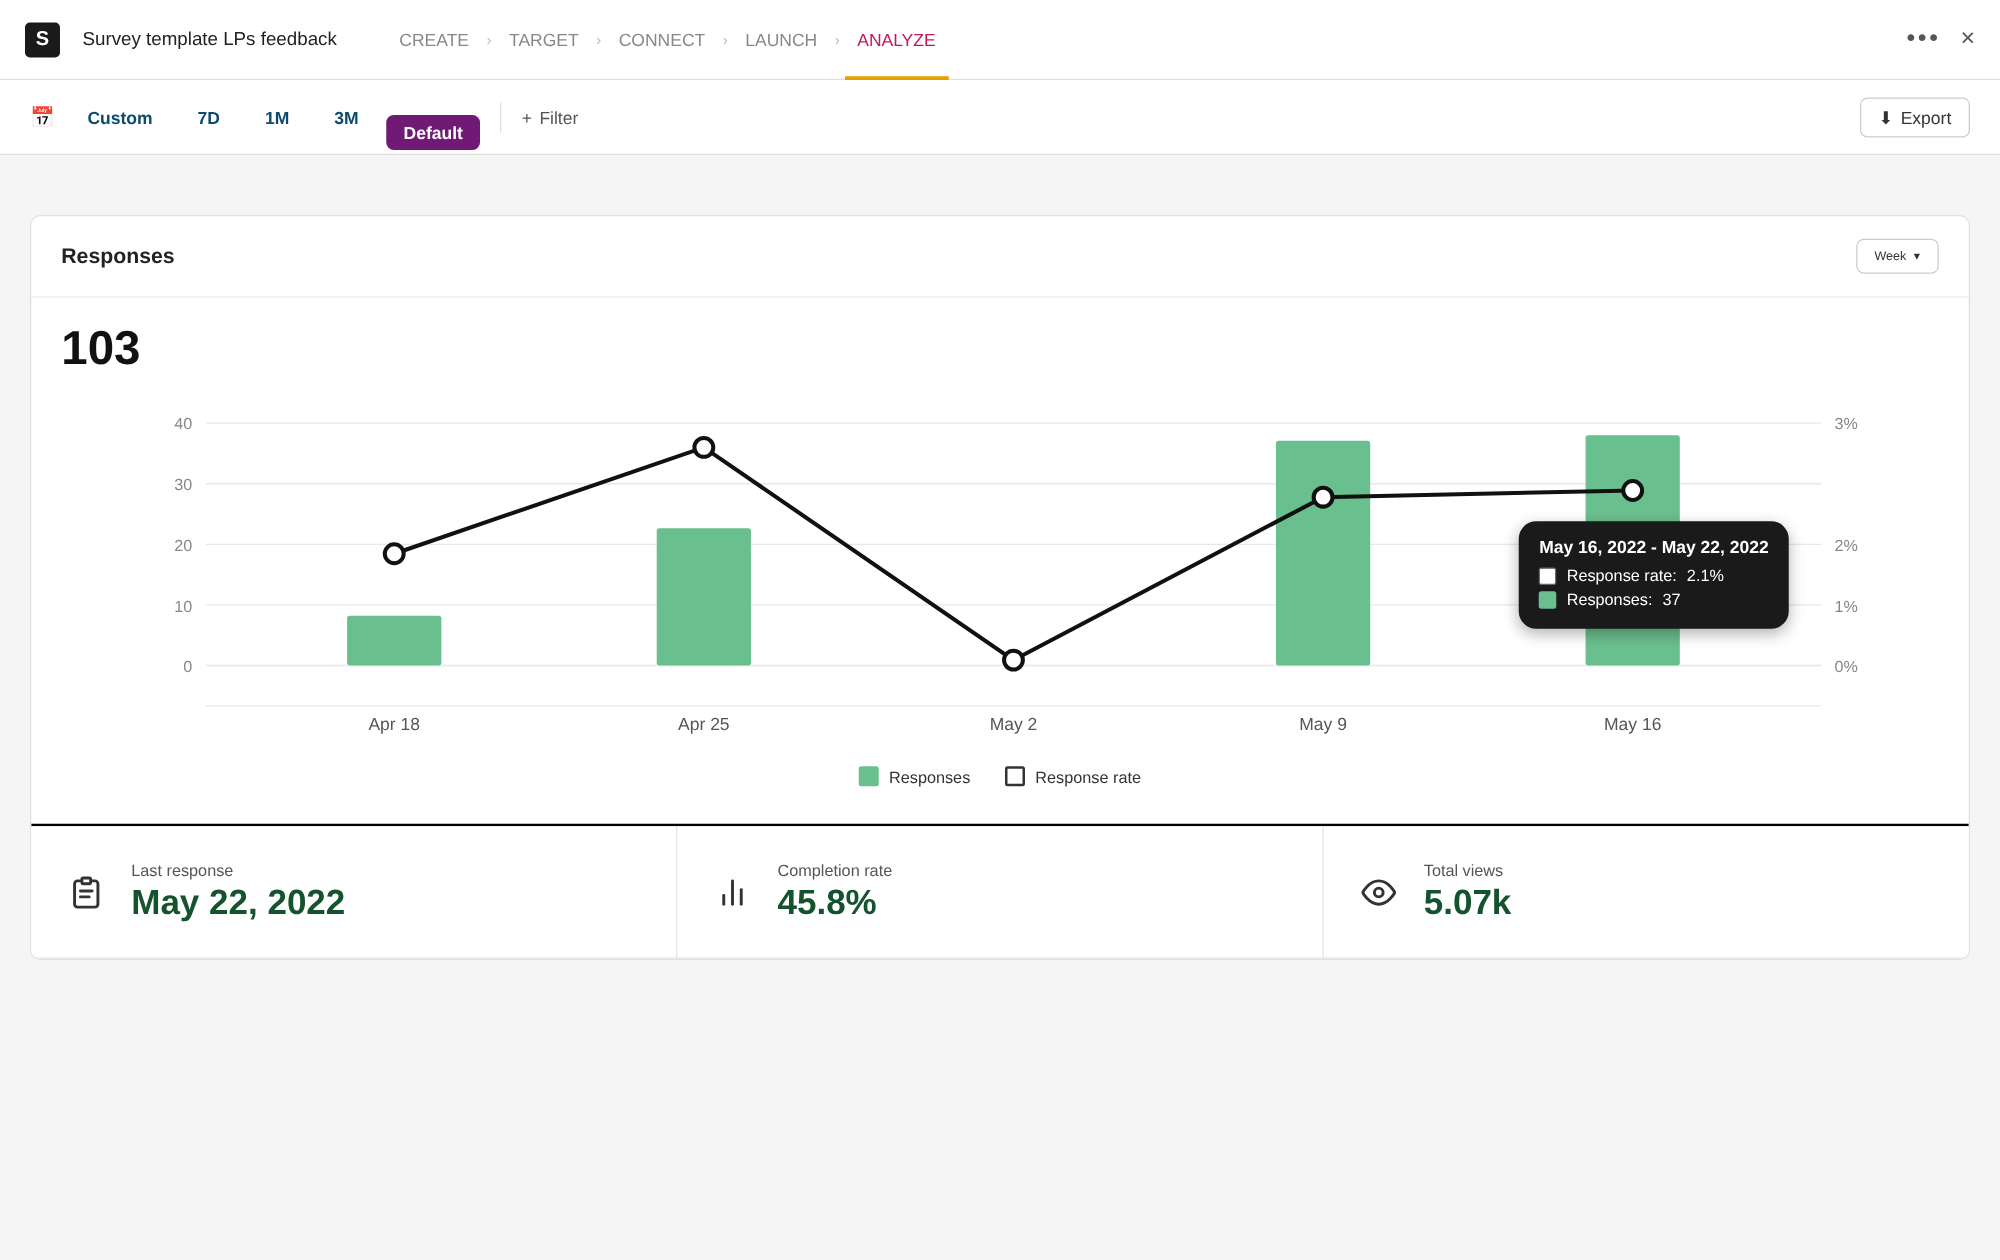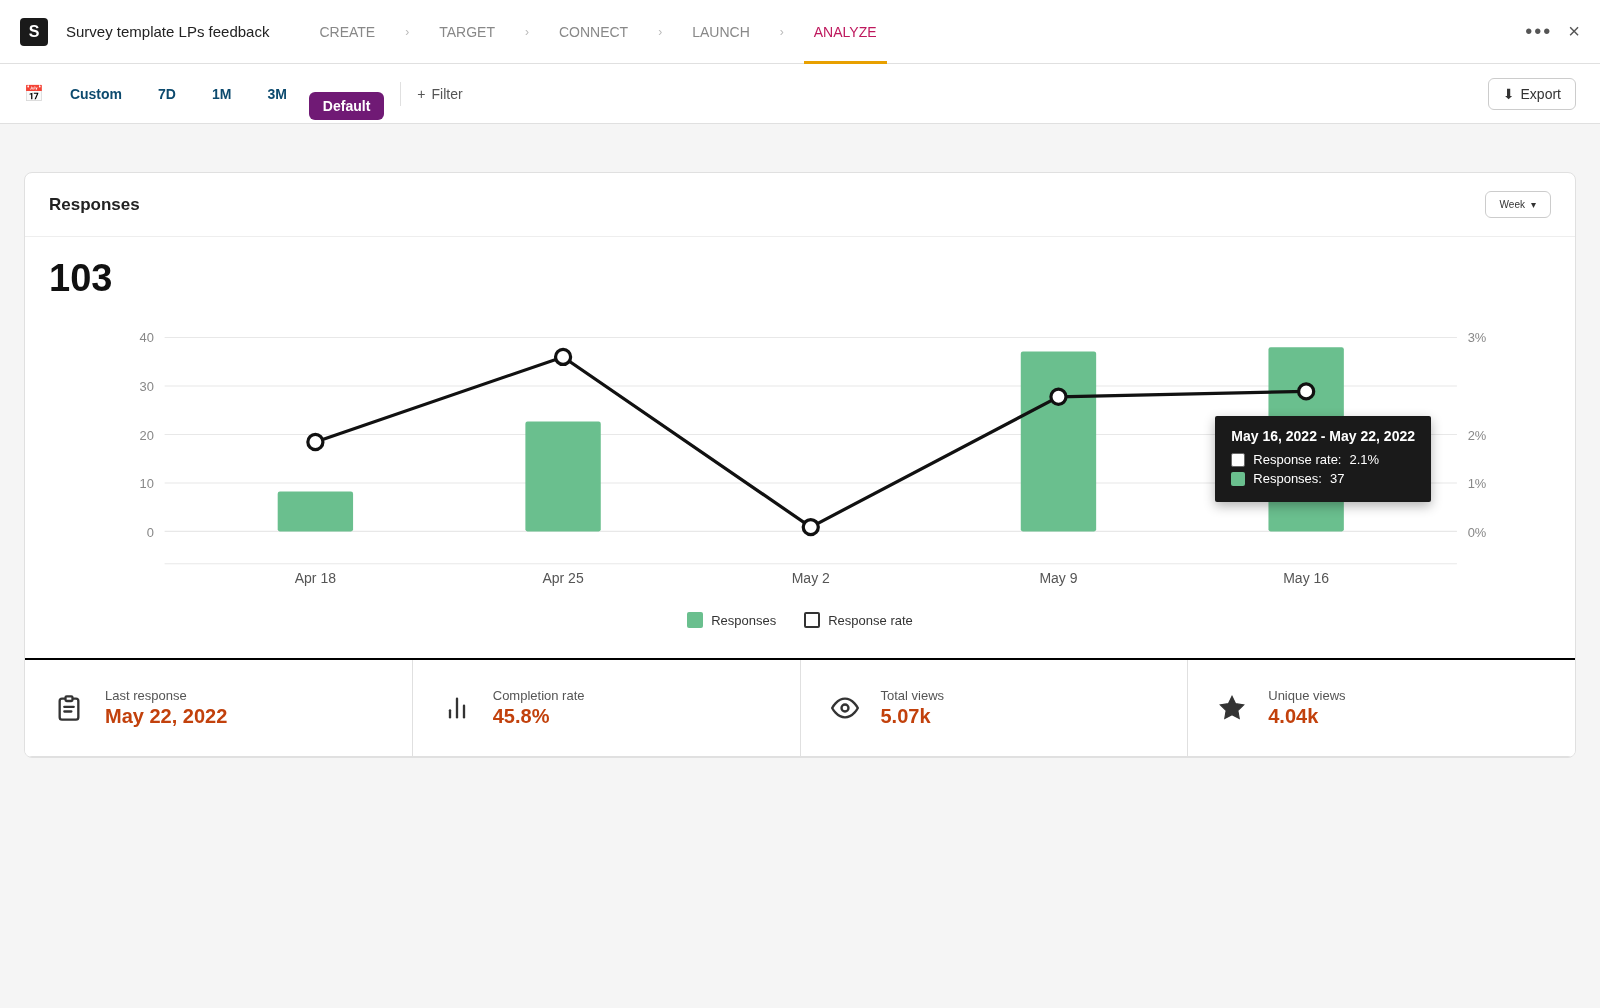--- a/index.html
+++ b/index.html
@@ -11,21 +11,21 @@
       background: #fff; border-bottom: 1px solid #e0e0e0;
       padding: 0 20px; gap: 0;
     }
     .brand-icon {
       width: 28px; height: 28px; margin-right: 18px;
       background: #1a1a1a; border-radius: 4px;
       display: flex; align-items: center; justify-content: center;
       color: #fff; font-weight: 900; font-size: 16px; flex-shrink: 0;
     }
     .page-title { font-size: 15px; font-weight: 500; color: #222; margin-right: 40px; white-space: nowrap; }
-    .nav-steps { display: flex; align-items: center; gap: 16px; flex: 1; }
+    .nav-steps { display: flex; align-items: center; gap: 0; flex: 1; }
     .nav-step { display: flex; align-items: center; gap: 8px; padding: 0 10px; font-size: 14px; font-weight: 500; color: #888; cursor: pointer; position: relative; height: 64px; }
     .nav-step.active { color: #be185d; }
     .nav-step.active::after { content: ''; position: absolute; bottom: 0; left: 0; right: 0; height: 3px; background: #e8a000; }
     .nav-chevron { color: #bbb; font-size: 12px; margin: 0 4px; }
     .nav-actions { display: flex; align-items: center; gap: 16px; }
     .nav-dots { font-size: 20px; color: #555; cursor: pointer; letter-spacing: 2px; }
     .nav-close { font-size: 20px; color: #555; cursor: pointer; }
 
     
     .filterbar {
@@ -86,26 +86,26 @@
     .stat-card {
       flex: 1; display: flex; align-items: center; gap: 16px;
       background: #fff; padding: 28px 24px;
       border-right: 1px solid #e0e0e0;
       border-bottom: 1px solid #e0e0e0;
     }
     .stat-card:last-child { border-right: none; }
     .stat-icon { width: 40px; height: 40px; display: flex; align-items: center; justify-content: center; font-size: 22px; color: #444; flex-shrink: 0; }
     .stat-info { display: flex; flex-direction: column; gap: 2px; }
     .stat-label { font-size: 13px; color: #555; }
-    .stat-value { font-size: 20px; font-weight: 700; color: #c2410c; }
+    .stat-value { font-size: 28px; font-weight: 700; color: #14532d; }
 
     
     .tooltip-box {
       position: absolute; background: #1a1a1a; color: #fff;
-      border-radius: 2px; padding: 12px 16px; font-size: 13px;
+      border-radius: 14px; padding: 12px 16px; font-size: 13px;
       pointer-events: none; white-space: nowrap;
       box-shadow: 0 4px 12px rgba(0,0,0,0.3);
       text-align: right;
     }
     .tooltip-title { font-weight: 700; margin-bottom: 8px; font-size: 14px; }
     .tooltip-row { display: flex; align-items: center; gap: 8px; margin-bottom: 4px; }
     .tooltip-swatch { width: 14px; height: 14px; border-radius: 2px; flex-shrink: 0; }
     .tooltip-swatch-white { background: #fff; border: 1px solid #666; }
     .tooltip-swatch-green { background: #6abf8e; }
   </style>
@@ -283,26 +283,15 @@
           <svg width="28" height="28" viewBox="0 0 24 24" fill="none" stroke="#333" stroke-width="2" stroke-linecap="round" stroke-linejoin="round">
             <path d="M1 12s4-8 11-8 11 8 11 8-4 8-11 8-11-8-11-8z"></path>
             <circle cx="12" cy="12" r="3"></circle>
           </svg>
         </div>
         <div class="stat-info">
           <span class="stat-label">Total views</span>
           <span class="stat-value">5.07k</span>
         </div>
       </div>
-      <div class="stat-card">
-        <div class="stat-icon">
-          <svg width="28" height="28" viewBox="0 0 24 24" fill="#333" stroke="#333" stroke-width="1">
-            <polygon points="12 2 15.09 8.26 22 9.27 17 14.14 18.18 21.02 12 17.77 5.82 21.02 7 14.14 2 9.27 8.91 8.26 12 2"></polygon>
-          </svg>
-        </div>
-        <div class="stat-info">
-          <span class="stat-label">Unique views</span>
-          <span class="stat-value">4.04k</span>
-        </div>
-      </div>
     </div>
   </div>
 </div>
 
 </body></html>

